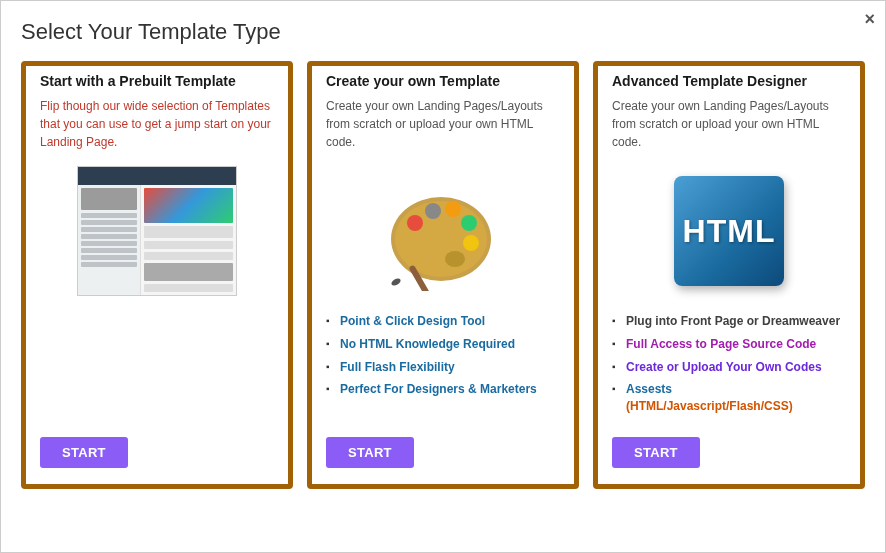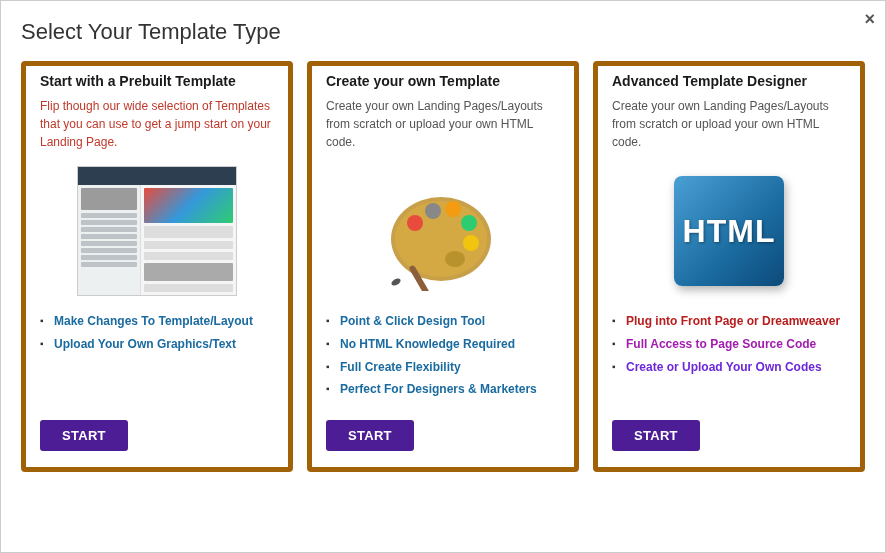--- a/index.html
+++ b/index.html
@@ -92,21 +92,21 @@
     .bullet-list li::before {
       content: '▪';
       position: absolute;
       left: 0;
       color: #333;
       font-size: 10px;
       top: 1px;
     }
     .start-btn {
       display: inline-block;
-      background: #4c1d95;
+      background: #8b5cf6;
       color: #fff;
       border: none;
       padding: 8px 22px;
       font-size: 13px;
       cursor: pointer;
       border-radius: 3px;
       font-weight: bold;
       letter-spacing: 0.3px;
       align-self: flex-start;
       margin-top: auto;
@@ -211,24 +211,20 @@
               <div class="prebuilt-photo"></div>
               <div class="prebuilt-content-block"></div>
               <div class="prebuilt-content-block" style="height:8px;"></div>
               <div class="prebuilt-content-block" style="height:8px;"></div>
               <div class="prebuilt-content-block" style="height:18px;background:#aaa;"></div>
               <div class="prebuilt-content-block" style="height:8px;"></div>
             </div>
           </div>
         </div>
       </div>
-      <ul class="bullet-list">
-        <li>Make Changes To Template/Layout</li>
-        <li>Upload Your Own Graphics/Text</li>
-      </ul>
       <button class="start-btn">START</button>
     </div>
 
     <div class="card">
       <div class="card-title">Create your own Template</div>
       <div class="card-desc">
         Create your own Landing Pages/Layouts from scratch or upload your own HTML code.
       </div>
       <div class="card-image">
 
@@ -246,36 +242,40 @@
           <circle cx="88" cy="72" r="8" fill="#f1c40f"></circle>
 
           <rect x="25" y="95" width="6" height="40" rx="3" fill="#8B5E3C" transform="rotate(-30 28 95)"></rect>
 
           <ellipse cx="13" cy="111" rx="5" ry="3" fill="#555" transform="rotate(-30 13 111)"></ellipse>
         </svg>
       </div>
       <ul class="bullet-list">
         <li>Point &amp; Click Design Tool</li>
         <li>No HTML Knowledge Required</li>
-        <li>Full Create Flexibility</li>
+        <li>Full Flash Flexibility</li>
         <li>Perfect For Designers &amp; Marketers</li>
       </ul>
       <button class="start-btn">START</button>
     </div>
 
     <div class="card">
       <div class="card-title">Advanced Template Designer</div>
       <div class="card-desc">
         Create your own Landing Pages/Layouts from scratch or upload your own HTML code.
       </div>
       <div class="card-image">
         <div class="html-icon">HTML</div>
       </div>
       <ul class="bullet-list">
-        <li><span style="color:#b91c1c;">Plug into Front Page or Dreamweaver</span></li>
+        <li><span style="color:#404040;">Plug into Front Page or Dreamweaver</span></li>
         <li><span style="color:#a21caf;margin-top:24px;">Full Access to Page Source Code</span></li>
         <li><span style="color:#6d28d9;">Create or Upload Your Own Codes</span></li>
+        <li>
+          <span style="color:#1a6ba0;">Assests</span><br>
+          <span style="color:#d35400;">(HTML/Javascript/Flash/CSS)</span>
+        </li>
       </ul>
       <button class="start-btn">START</button>
     </div>
 
   </div>
 </div>
 
 </body></html>

